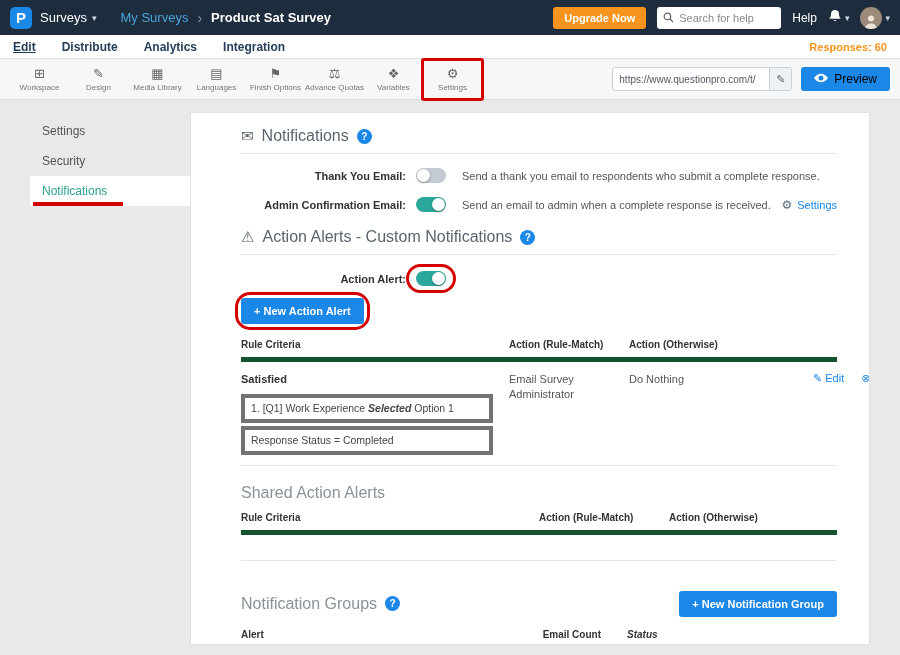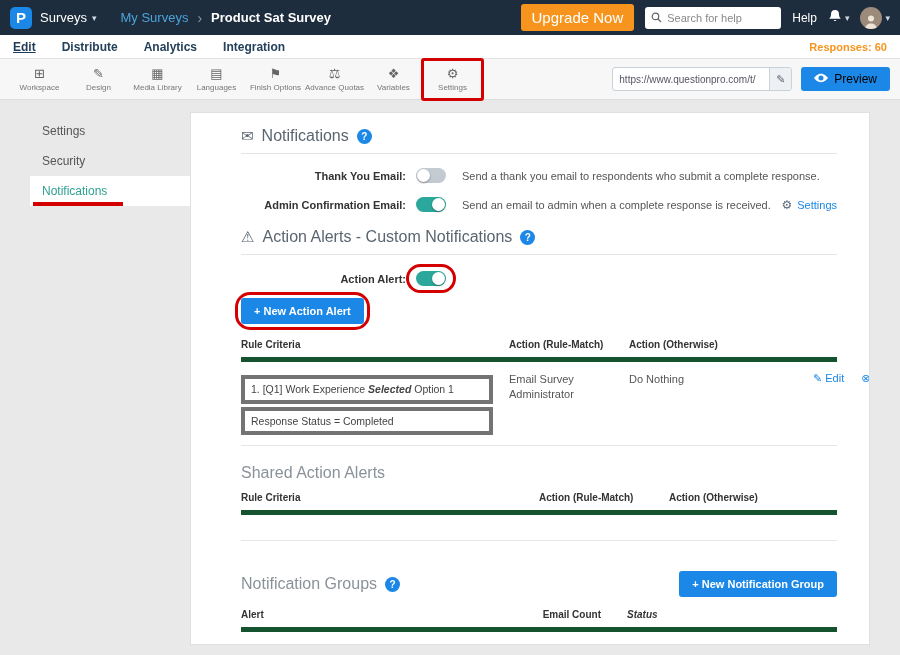--- a/index.html
+++ b/index.html
@@ -9,22 +9,22 @@
   
   .topbar { height:35px; background:#1e2d3d; display:flex; align-items:center; padding:0 10px; gap:8px; color:#fff; }
   .logo { width:22px; height:22px; border-radius:5px; background:#1b87e6; color:#fff; font-weight:bold; font-size:15px; display:flex; align-items:center; justify-content:center; cursor:pointer; }
   .surveys-menu { display:flex; align-items:center; gap:5px; font-size:13px; margin-right:16px; cursor:pointer; }
   .caret { font-size:9px; color:#cfd8e0; }
   .breadcrumb { display:flex; align-items:center; gap:9px; font-size:13px; }
   .bc-link { color:#4ba3d9; cursor:pointer; text-decoration:none; }
   .bc-sep { color:#8a98a5; font-size:14px; }
   .bc-current { color:#fff; font-weight:bold; }
   .topbar-right { margin-left:auto; display:flex; align-items:center; gap:11px; }
-  .upgrade { background:#f7941d; color:#fff; border:none; border-radius:3px; font-size:15px; font-weight:normal; padding:5px 11px; cursor:pointer; }
-  .search { background:#fff; border-radius:3px; height:22px; width:136px; display:flex; align-items:center; padding:0 6px; gap:5px; }
+  .upgrade { background:#f7941d; color:#fff; border:none; border-radius:3px; font-size:11px; font-weight:bold; padding:5px 11px; cursor:pointer; }
+  .search { background:#fff; border-radius:3px; height:22px; width:124px; display:flex; align-items:center; padding:0 6px; gap:5px; }
   .search input { border:none; outline:none; font-size:11px; width:100%; color:#333; font-family:inherit; }
   .search input::placeholder { color:#888; }
   .help-link { font-size:12px; cursor:pointer; }
   .icon-btn { display:flex; align-items:center; gap:3px; cursor:pointer; }
   .avatar { width:22px; height:22px; border-radius:50%; background:#9c8a7a; overflow:hidden; display:flex; align-items:flex-end; justify-content:center; }
 
   
   .tabs { height:24px; background:#fff; border-bottom:1px solid #e2e2e2; display:flex; align-items:center; padding:0 13px; gap:26px; }
   .tab { font-size:12px; font-weight:bold; color:#24405b; cursor:pointer; text-decoration:none; }
   .tab.active { text-decoration:underline; color:#1f3a56; }
@@ -275,20 +275,21 @@
       
       <div class="tbl">
         <div class="tbl-head cols-a">
           <span>Rule Criteria</span>
           <span>Action (Rule-Match)</span>
           <span>Action (Otherwise)</span>
           <span></span>
         </div>
         <div class="tbl-row cols-a">
           <div class="cell">
+            <div class="crit-title">Satisfied</div>
             <div class="crit-box"><span>1. [Q1] Work Experience </span><span class="sel">Selected</span><span> Option 1</span></div>
             <div class="crit-box">Response Status = Completed</div>
           </div>
           <div class="cell">Email Survey Administrator</div>
           <div class="cell">Do Nothing</div>
           <div class="cell-actions">
             <a class="act-link"><span class="act-ico">✎</span> <span>Edit</span></a>
             <a class="act-link"><span class="act-ico">⊗</span> </a>
           </div>
         </div>

